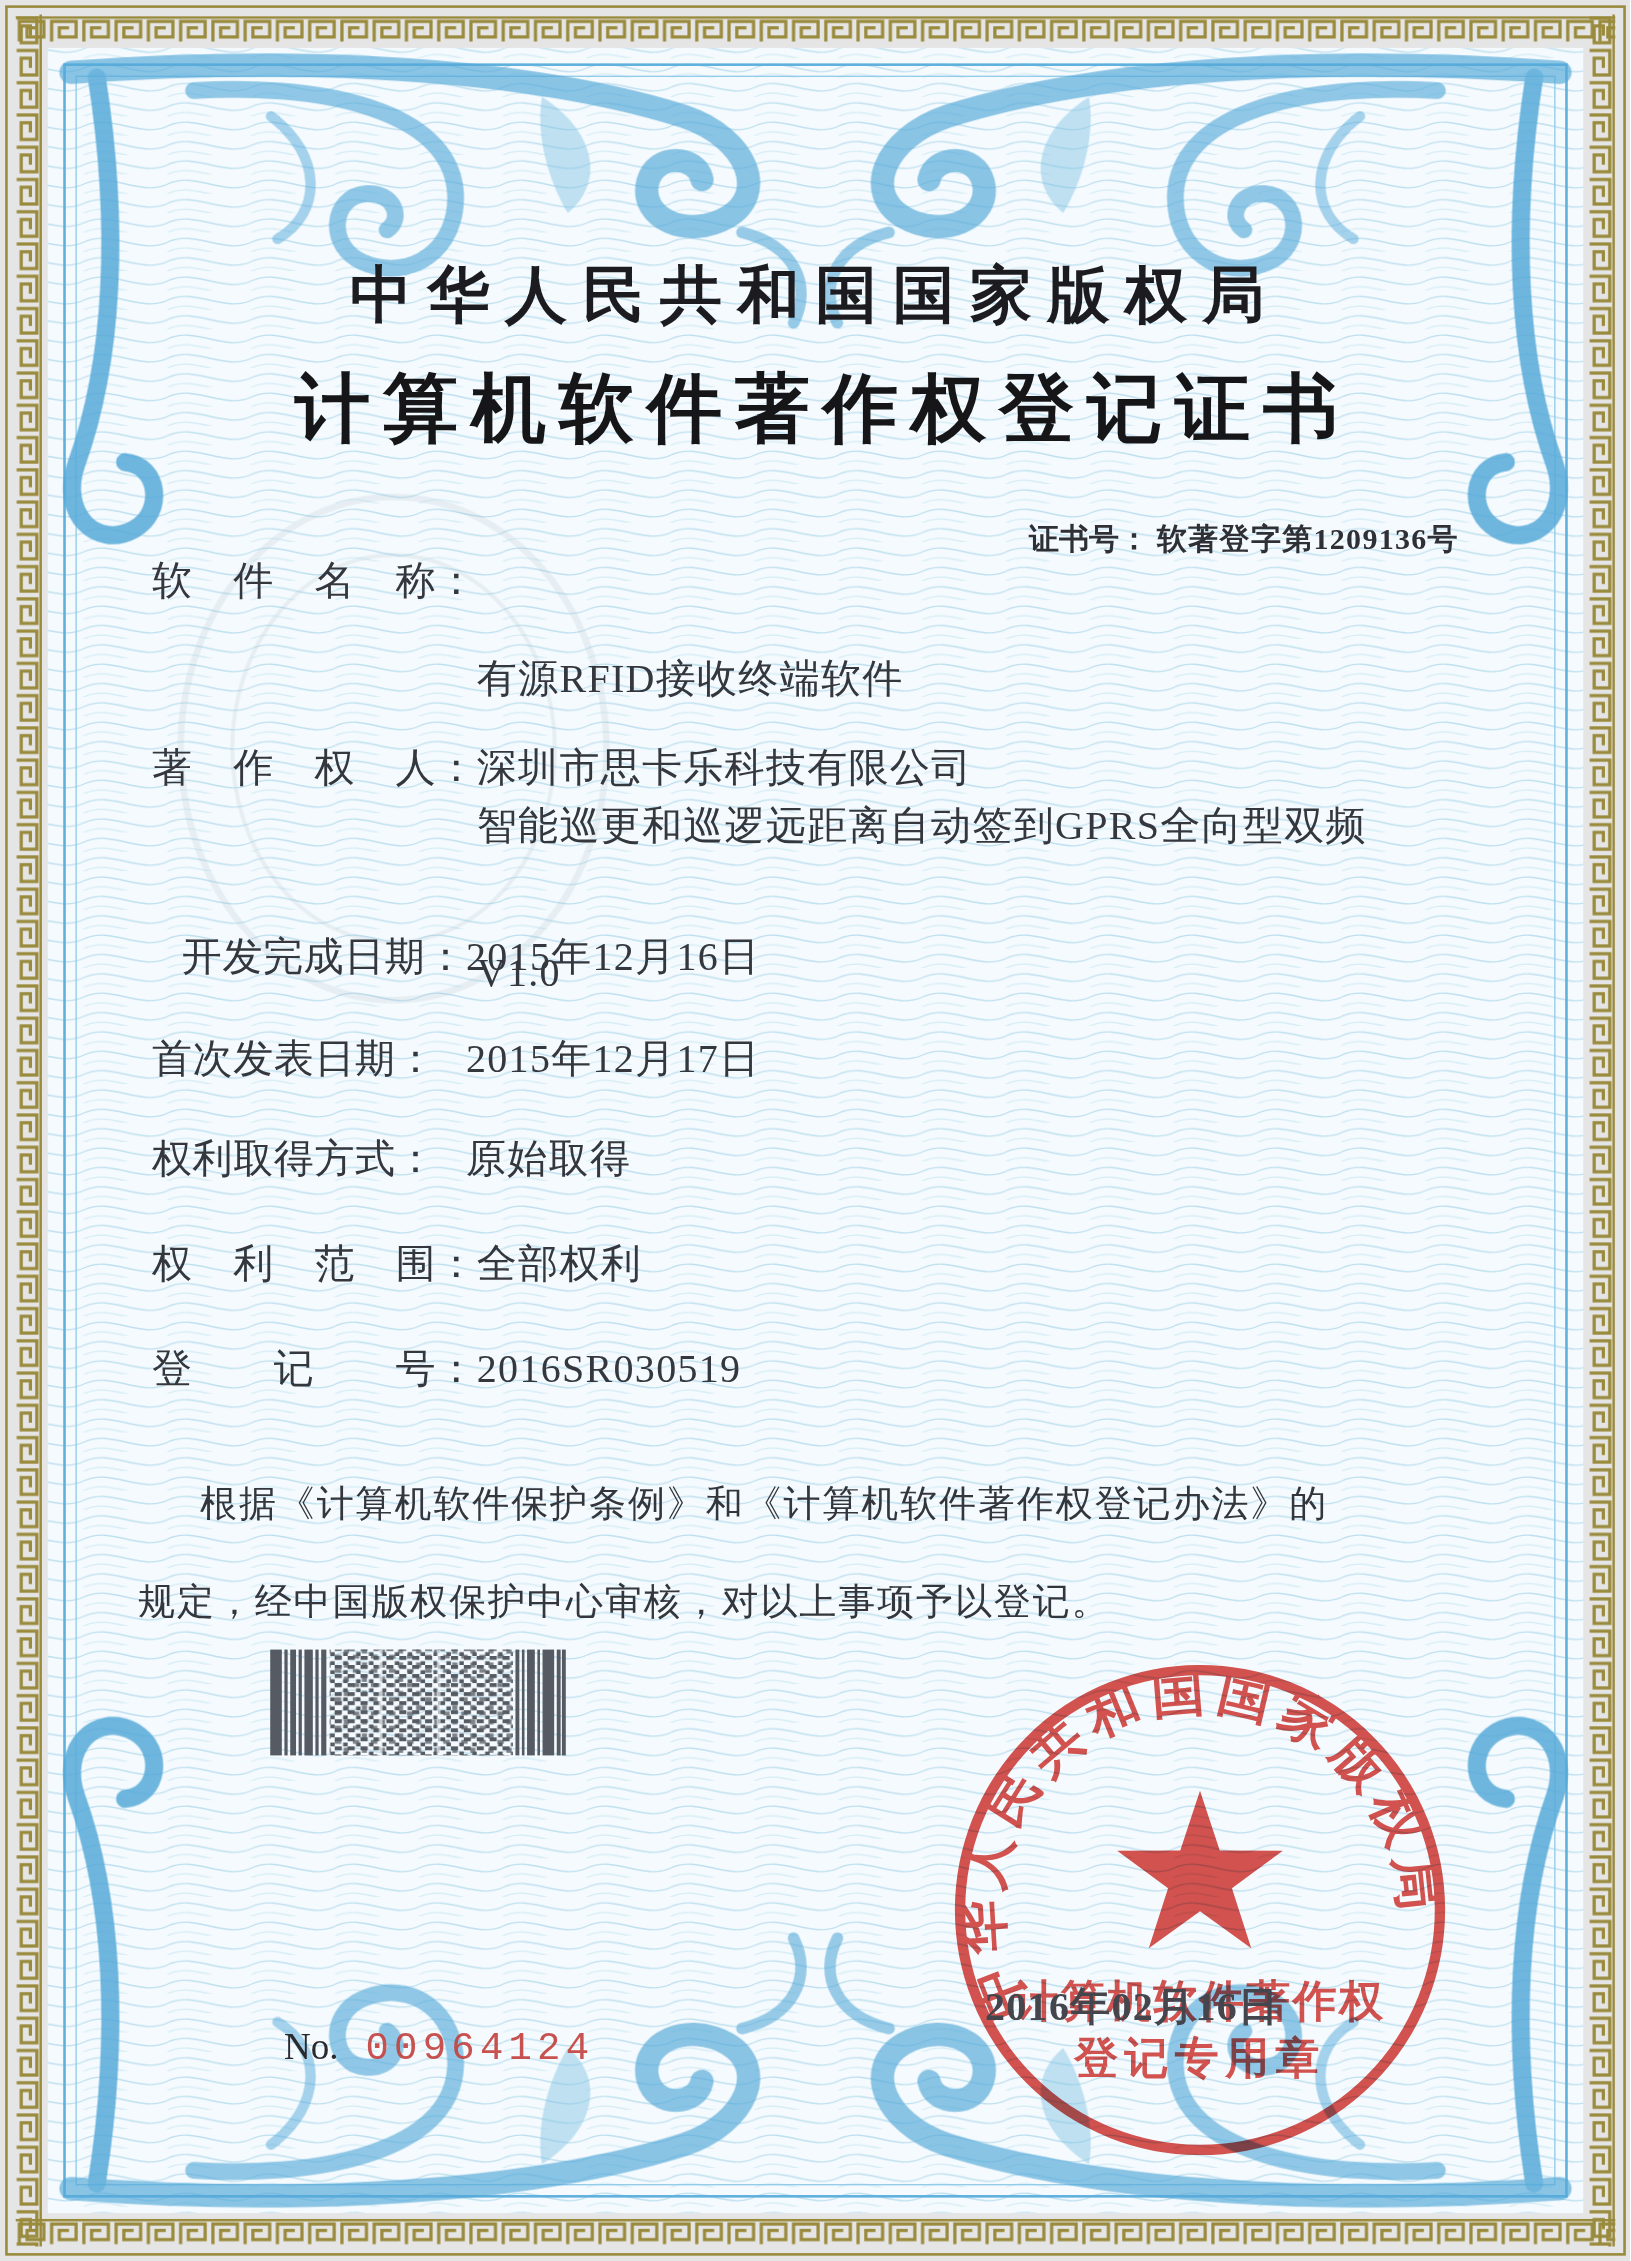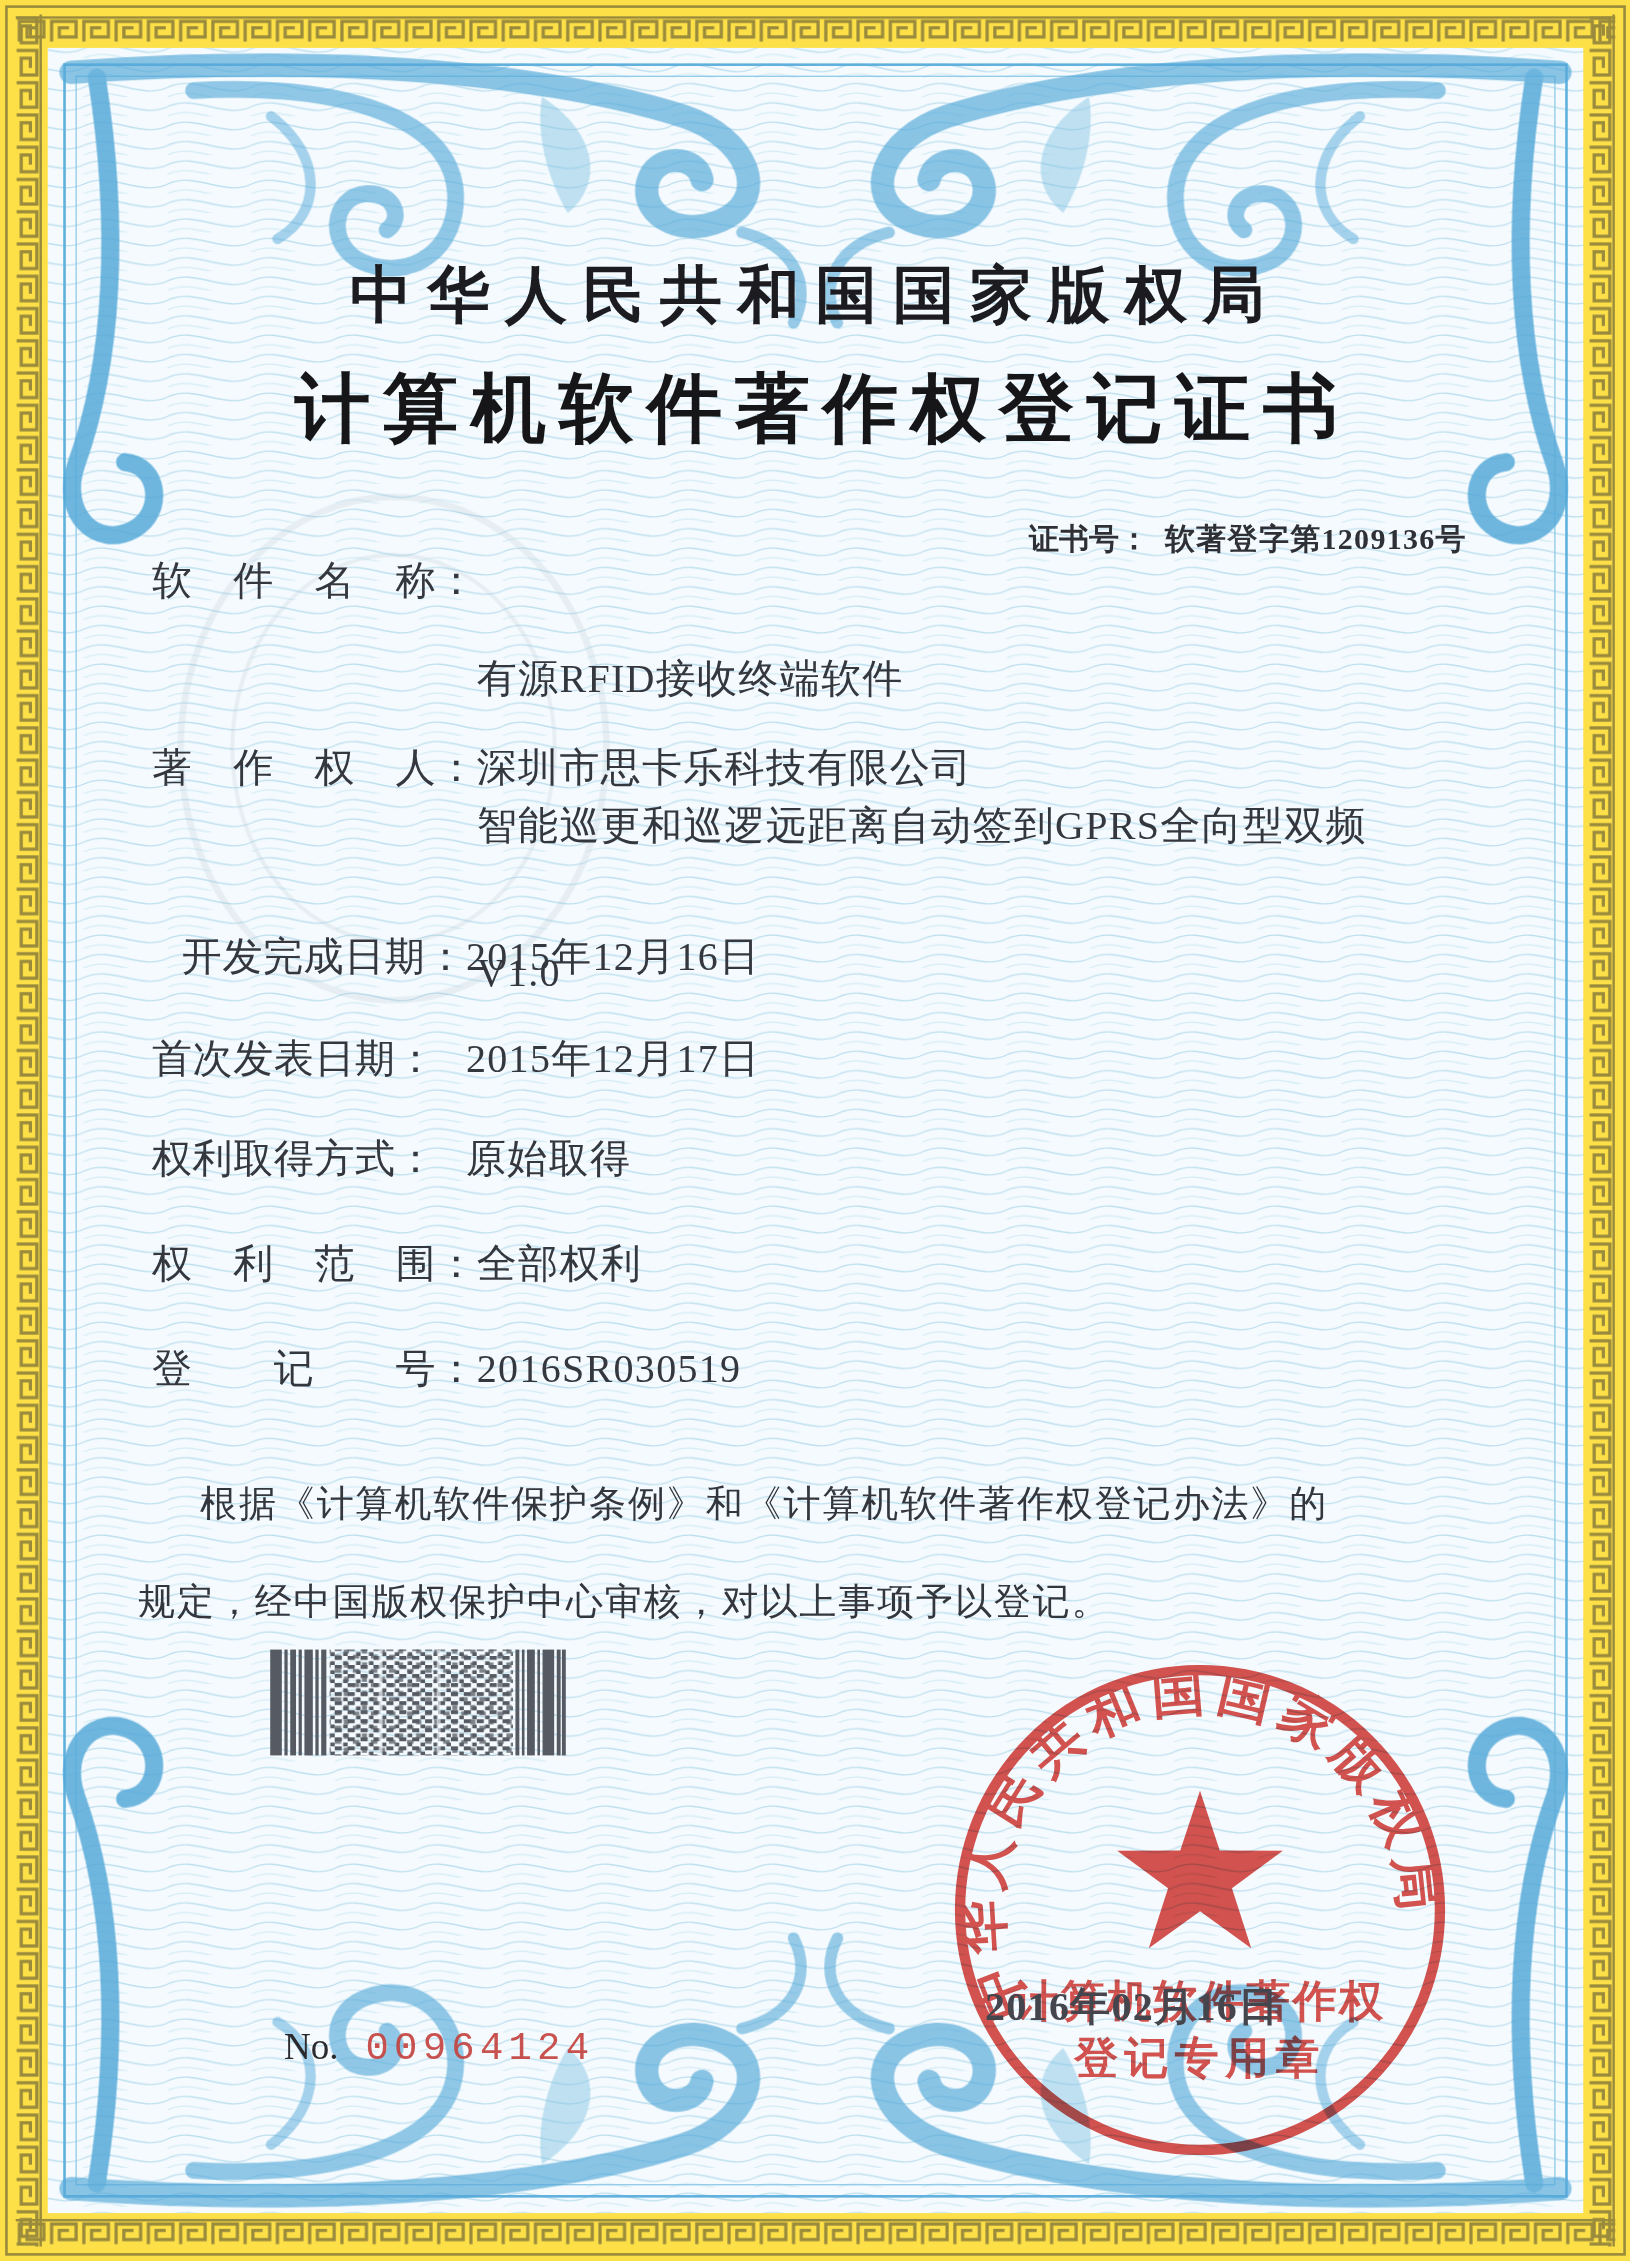--- a/index.html
+++ b/index.html
@@ -1,25 +1,25 @@
 <!DOCTYPE html>
 <html style="font-size:10.3px"><head>
 <meta charset="utf-8">
 <style>
   html,body{margin:0;padding:0;background:#ffffff;}
-  .page{position:relative;width:1630px;height:2261px;background:#fde047;overflow:hidden;
+  .page{position:relative;width:1630px;height:2261px;background:#e5e5e5;overflow:hidden;
         font-family:"Liberation Serif","DejaVu Serif",serif;color:#33363c;}
   .abs{position:absolute;}
   .bg-svg{position:absolute;left:0;top:0;}
   .authority-title{left:0;right:0;top:253px;text-align:center;font-size:62px;font-weight:bold;
         letter-spacing:15.5px;color:#1c1c20;white-space:pre;}
   .certificate-title{left:0;right:0;top:359px;text-align:center;font-size:75px;font-weight:bold;
         letter-spacing:13px;color:#161618;white-space:pre;margin-left:16px;}
   .certno-row{left:999px;top:485px;font-size:30px;font-weight:bold;color:#2e3036;white-space:pre;}
-  .certno-row .val{margin-left:16px;letter-spacing:1.3px;}
+  .certno-row .val{margin-left:8px;letter-spacing:1.3px;}
   .field-row{left:152px;display:flex;font-size:40px;color:#34373d;white-space:pre;line-height:49px;}
   .field-row .lbl{min-width:314px;letter-spacing:0.6px;}
   .field-row .val{letter-spacing:1.3px;}
   .name-lines div{letter-spacing:1.3px;}
   .statement{left:138px;top:1455px;width:1316px;font-size:37px;line-height:98px;
         color:#33363c;letter-spacing:1.9px;}
   .statement .l1{text-indent:62px;white-space:pre;}
   .statement .l2{white-space:pre;}
   .serial-row{left:247px;top:1982px;font-size:37px;color:#2a2a2e;white-space:pre;}
   .serial-row .num{font-family:"Liberation Mono","DejaVu Sans Mono",monospace;

